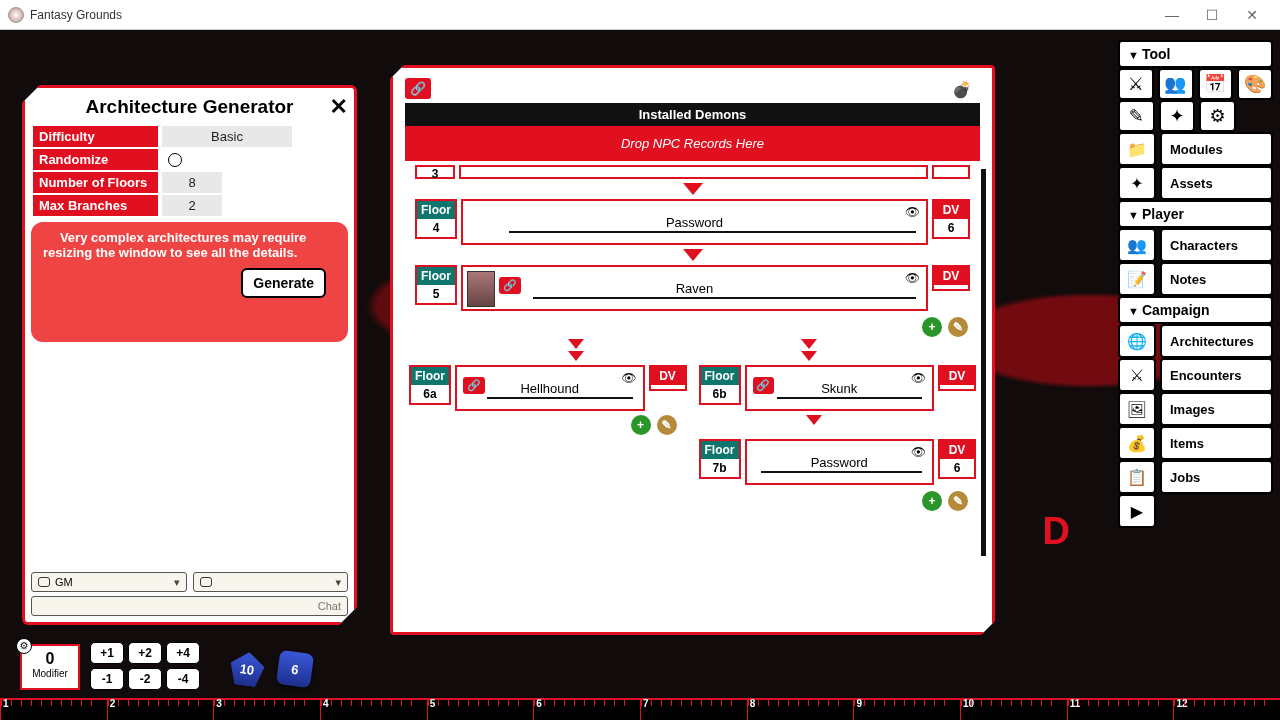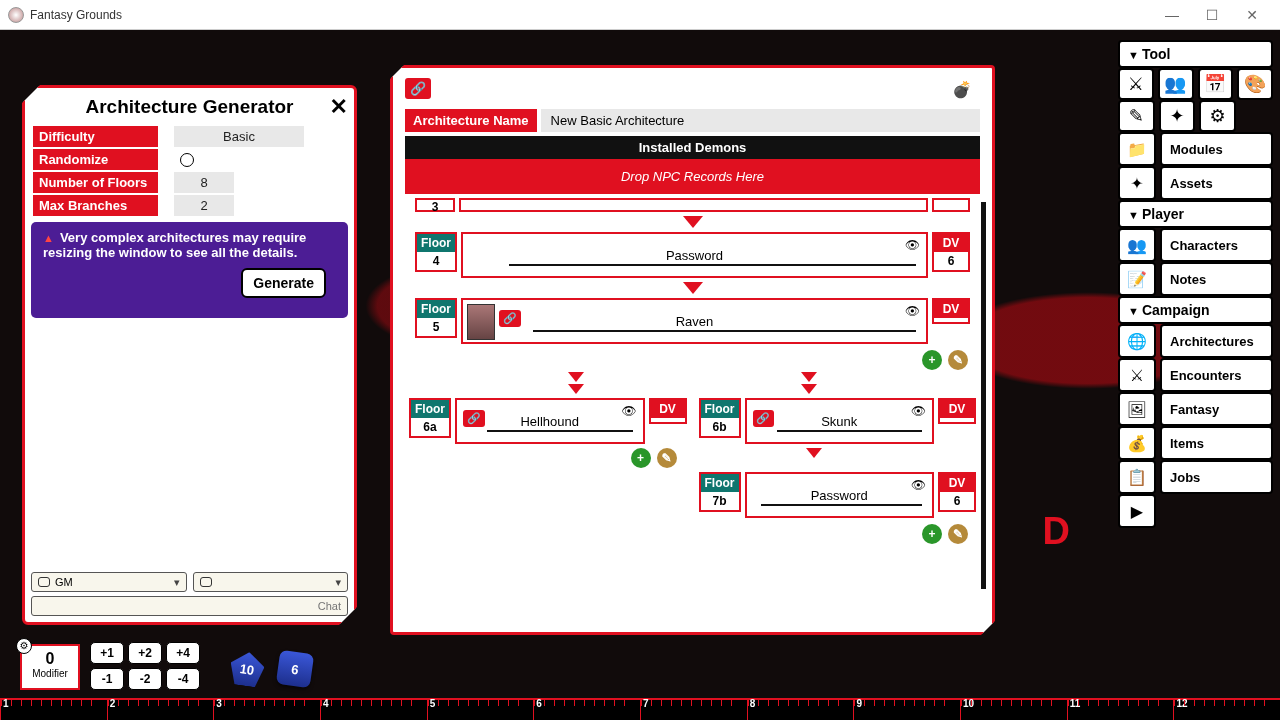--- a/index.html
+++ b/index.html
@@ -51,25 +51,25 @@
 
   
   .gen-panel{
     position:absolute; left:22px; top:55px; width:335px; height:540px;
     background:#fff; border:3px solid #e01020; border-radius:6px;
     padding:6px;
     clip-path: polygon(18px 0, 100% 0, 100% calc(100% - 18px), calc(100% - 18px) 100%, 0 100%, 0 18px);
   }
   .gen-title{ text-align:center; font-weight:bold; font-size:19px; padding:2px 0 6px; }
   .gen-close{ position:absolute; right:6px; top:6px; font-size:22px; font-weight:900; }
-  .gen-row{ display:flex; gap:16px; margin:2px 30px 2px 2px; align-items:center;}
+  .gen-row{ display:flex; gap:4px; margin:2px 30px 2px 2px; align-items:center;}
   .gen-row .k{ background:#e01020; color:#fff; font-weight:bold; padding:3px 6px; width:125px; font-size:13px;}
   .gen-row .v{ background:#e8e8e8; color:#222; padding:3px 8px; text-align:center; flex:1; max-width:130px;}
   .gen-row .chk{ width:14px;height:14px;border:1.5px solid #000; border-radius:50%; margin-left:6px;}
-  .gen-warn{ background:#4c1d95; color:#fff; margin:6px 0; padding:8px 12px; font-weight:bold; font-size:13px; border-radius:5px; height:96px;}
+  .gen-warn{ background:#ef4444; color:#fff; margin:6px 0; padding:8px 12px; font-weight:bold; font-size:13px; border-radius:12px; height:120px;}
   .gen-warn .w{ color:#fff;}
   .gen-warn .w::before{content:"▲"; color:#f44; margin-right:6px; font-size:11px;}
   .gen-btn{ float:right; margin:8px 10px 0 0; background:#fff; border:2px solid #000; border-radius:6px; padding:5px 10px; font-weight:bold; font-size:14px;}
   .chat-area{position:absolute; left:6px; right:6px; bottom:6px;}
   .chat-drops{display:flex; gap:6px; margin-bottom:4px;}
   .chat-drops .dd{ flex:1; background:#f8f6ec; border:1px solid #555; border-radius:3px; height:20px; display:flex; align-items:center; padding:0 6px; font-size:11px; position:relative;}
   .chat-drops .dd::after{content:"▾"; position:absolute; right:6px; color:#444;}
   .chat-drops .dd .bubble{width:12px;height:10px;border:1px solid #333;border-radius:3px;margin-right:5px;}
   .chat-input{ display:block; width:100%; height:20px; background:#f8f6ec; border:1px solid #555; border-radius:3px; font-size:11px; text-align:right; padding:0 6px;}
 
@@ -174,21 +174,21 @@
     <div class="sb-item">
         <div class="ic">🌐</div>
         <div class="lbl">Architectures</div>
       </div>
     <div class="sb-item">
         <div class="ic">⚔</div>
         <div class="lbl">Encounters</div>
       </div>
     <div class="sb-item">
         <div class="ic">🖼</div>
-        <div class="lbl">Fantasy</div>
+        <div class="lbl">Images</div>
       </div>
     <div class="sb-item">
         <div class="ic">💰</div>
         <div class="lbl">Items</div>
       </div>
     <div class="sb-item">
         <div class="ic">📋</div>
         <div class="lbl">Jobs</div>
       </div>
     <div class="sb-play">▶</div>
@@ -229,24 +229,20 @@
       </div>
       <input class="chat-input" placeholder="Chat" style="">
     </div>
   </div>
 
   <div class="arch">
     <div class="arch-close">✕</div>
     <div class="arch-top">
       <span class="arch-link">🔗</span>
       <span class="arch-grenade">💣</span>
-      <div class="name-row">
-        <div class="k">Architecture Name</div>
-        <div class="v">New Basic Architecture</div>
-      </div>
       <div class="demons-h">Installed Demons</div>
       <div class="drop-zone">Drop NPC Records Here</div>
     </div>
     <div class="arch-body">
       <div class="scrollbar"></div>
 
       <div class="floor-box" style="margin:0 10px;">
         <div class="fl-cell" style="height:14px;padding:0 6px"><span>3</span></div>
         <div class="sliver" style="flex:1"></div>
         <div class="dv-cell" style="height:14px;padding:0 6px"></div>

